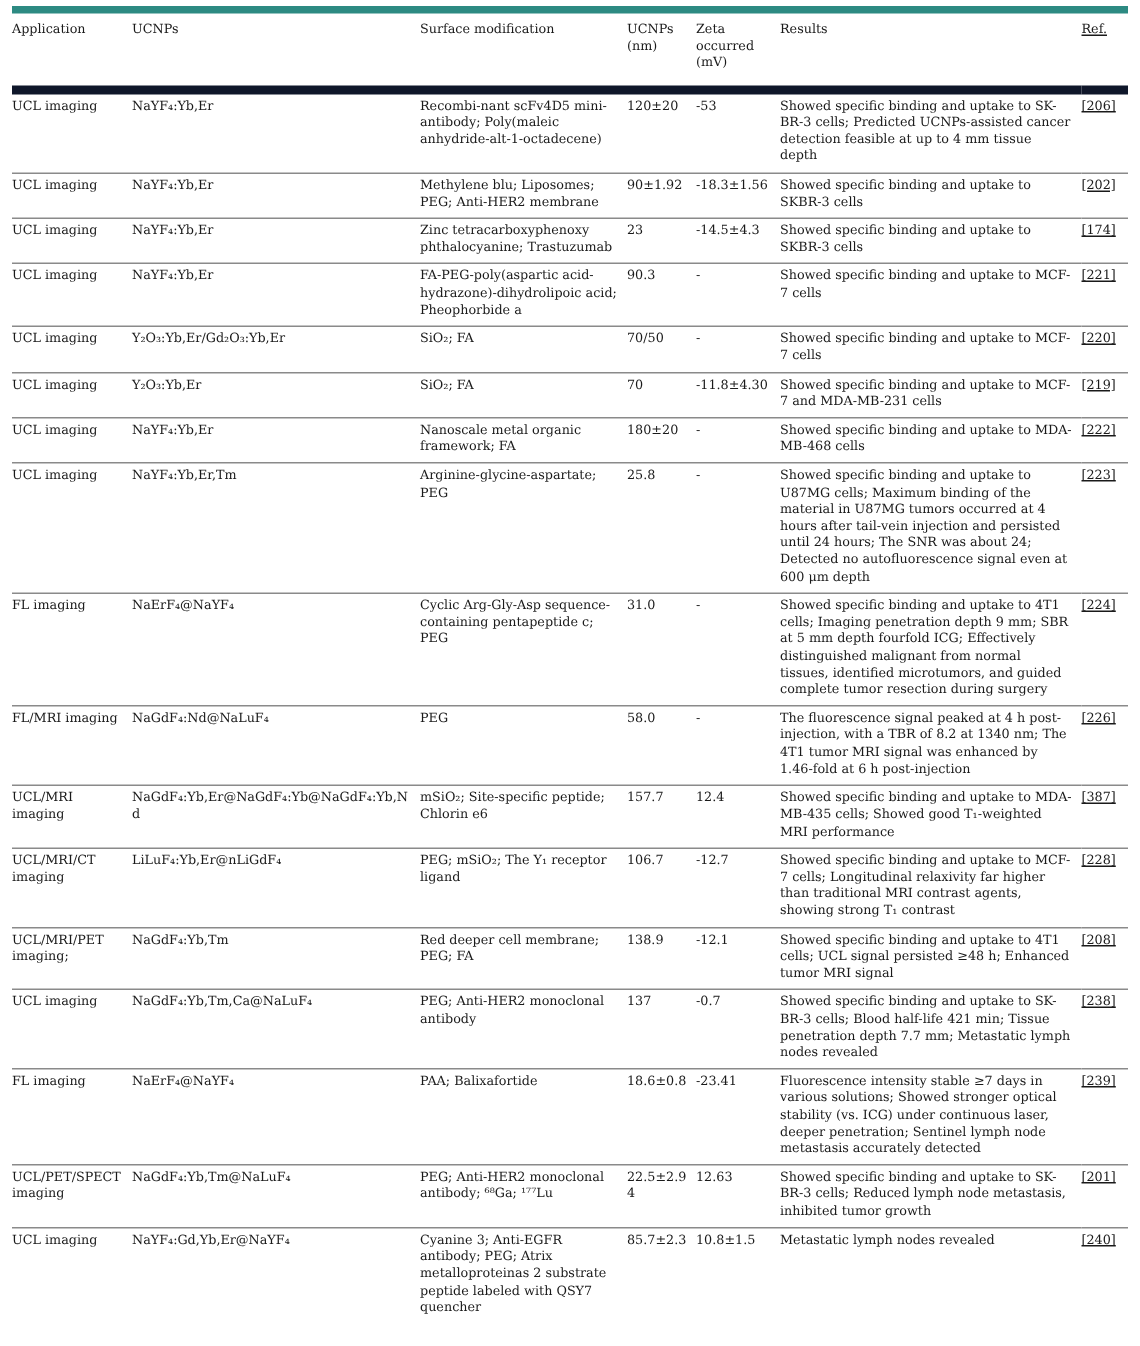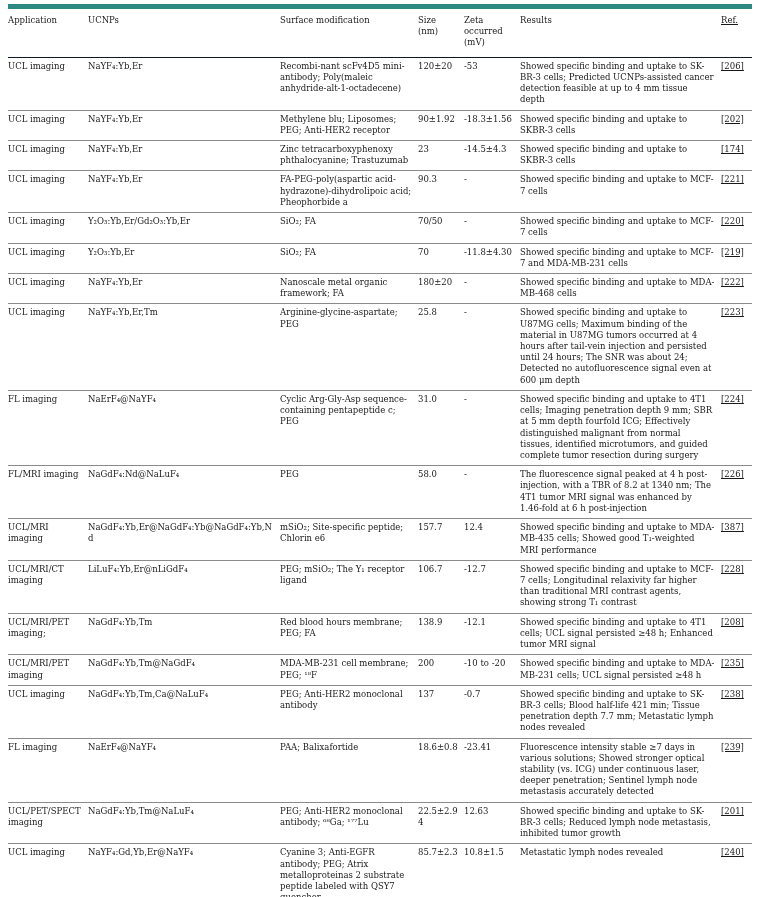--- a/index.html
+++ b/index.html
@@ -30,21 +30,21 @@
     line-height: 1.32;
   }
   th, td {
     text-align: left;
     vertical-align: top;
     padding: 3px 6px 4px 0;
     font-weight: normal;
     word-wrap: break-word;
   }
   thead th {
-    border-bottom: 1px solid #0f172a;
+    border-bottom: 6px solid #0f172a;
     padding-top: 6px;
     padding-bottom: 8px;
   }
   tbody td {
     border-bottom: 1px solid #8a8a8a;
   }
   tbody tr:last-child td {
     border-bottom: none;
   }
   col.col-application { width: 80px; }
@@ -69,40 +69,40 @@
         <col class="col-size_nm">
         <col class="col-zeta_potential_mv">
         <col class="col-results">
         <col class="col-ref">
       </colgroup>
     <thead>
       <tr>
           <th class="col-application">Application</th>
           <th class="col-ucnps">UCNPs</th>
           <th class="col-surface_modification">Surface modification</th>
-          <th class="col-size_nm">Size (nm)</th>
+          <th class="col-size_nm">UCNPs (nm)</th>
           <th class="col-zeta_potential_mv">Zeta occurred (mV)</th>
           <th class="col-results">Results</th>
           <th class="col-ref">Ref.</th>
         </tr>
     </thead>
     <tbody>
         <tr>
           <td class="col-application">UCL imaging</td>
           <td class="col-ucnps">NaYF₄:Yb,Er</td>
           <td class="col-surface_modification">Recombi-nant scFv4D5 mini-antibody; Poly(maleic anhydride-alt-1-octadecene)</td>
           <td class="col-size_nm">120±20</td>
           <td class="col-zeta_potential_mv">-53</td>
           <td class="col-results">Showed specific binding and uptake to SK-BR-3 cells; Predicted UCNPs-assisted cancer detection feasible at up to 4 mm tissue depth</td>
           <td class="col-ref">[206]</td>
         </tr>
         <tr>
           <td class="col-application">UCL imaging</td>
           <td class="col-ucnps">NaYF₄:Yb,Er</td>
-          <td class="col-surface_modification">Methylene blu; Liposomes; PEG; Anti-HER2 receptor</td>
+          <td class="col-surface_modification">Methylene blu; Liposomes; PEG; Anti-HER2 membrane</td>
           <td class="col-size_nm">90±1.92</td>
           <td class="col-zeta_potential_mv">-18.3±1.56</td>
           <td class="col-results">Showed specific binding and uptake to SKBR-3 cells</td>
           <td class="col-ref">[202]</td>
         </tr>
         <tr>
           <td class="col-application">UCL imaging</td>
           <td class="col-ucnps">NaYF₄:Yb,Er</td>
           <td class="col-surface_modification">Zinc tetracarboxyphenoxy phthalocyanine; Trastuzumab</td>
           <td class="col-size_nm">23</td>
@@ -187,34 +187,25 @@
           <td class="col-ucnps">LiLuF₄:Yb,Er@nLiGdF₄</td>
           <td class="col-surface_modification">PEG; mSiO₂; The Y₁ receptor ligand</td>
           <td class="col-size_nm">106.7</td>
           <td class="col-zeta_potential_mv">-12.7</td>
           <td class="col-results">Showed specific binding and uptake to MCF-7 cells; Longitudinal relaxivity far higher than traditional MRI contrast agents, showing strong T₁ contrast</td>
           <td class="col-ref">[228]</td>
         </tr>
         <tr>
           <td class="col-application">UCL/MRI/PET imaging;</td>
           <td class="col-ucnps">NaGdF₄:Yb,Tm</td>
-          <td class="col-surface_modification">Red blood hours membrane; PEG; FA</td>
+          <td class="col-surface_modification">Red deeper cell membrane; PEG; FA</td>
           <td class="col-size_nm">138.9</td>
           <td class="col-zeta_potential_mv">-12.1</td>
           <td class="col-results">Showed specific binding and uptake to 4T1 cells; UCL signal persisted ≥48 h; Enhanced tumor MRI signal</td>
           <td class="col-ref">[208]</td>
-        </tr>
-        <tr>
-          <td class="col-application">UCL/MRI/PET imaging</td>
-          <td class="col-ucnps">NaGdF₄:Yb,Tm@NaGdF₄</td>
-          <td class="col-surface_modification">MDA-MB-231 cell membrane; PEG; ¹⁸F</td>
-          <td class="col-size_nm">200</td>
-          <td class="col-zeta_potential_mv">-10 to -20</td>
-          <td class="col-results">Showed specific binding and uptake to MDA-MB-231 cells; UCL signal persisted ≥48 h</td>
-          <td class="col-ref">[235]</td>
         </tr>
         <tr>
           <td class="col-application">UCL imaging</td>
           <td class="col-ucnps">NaGdF₄:Yb,Tm,Ca@NaLuF₄</td>
           <td class="col-surface_modification">PEG; Anti-HER2 monoclonal antibody</td>
           <td class="col-size_nm">137</td>
           <td class="col-zeta_potential_mv">-0.7</td>
           <td class="col-results">Showed specific binding and uptake to SK-BR-3 cells; Blood half-life 421 min; Tissue penetration depth 7.7 mm; Metastatic lymph nodes revealed</td>
           <td class="col-ref">[238]</td>
         </tr>

